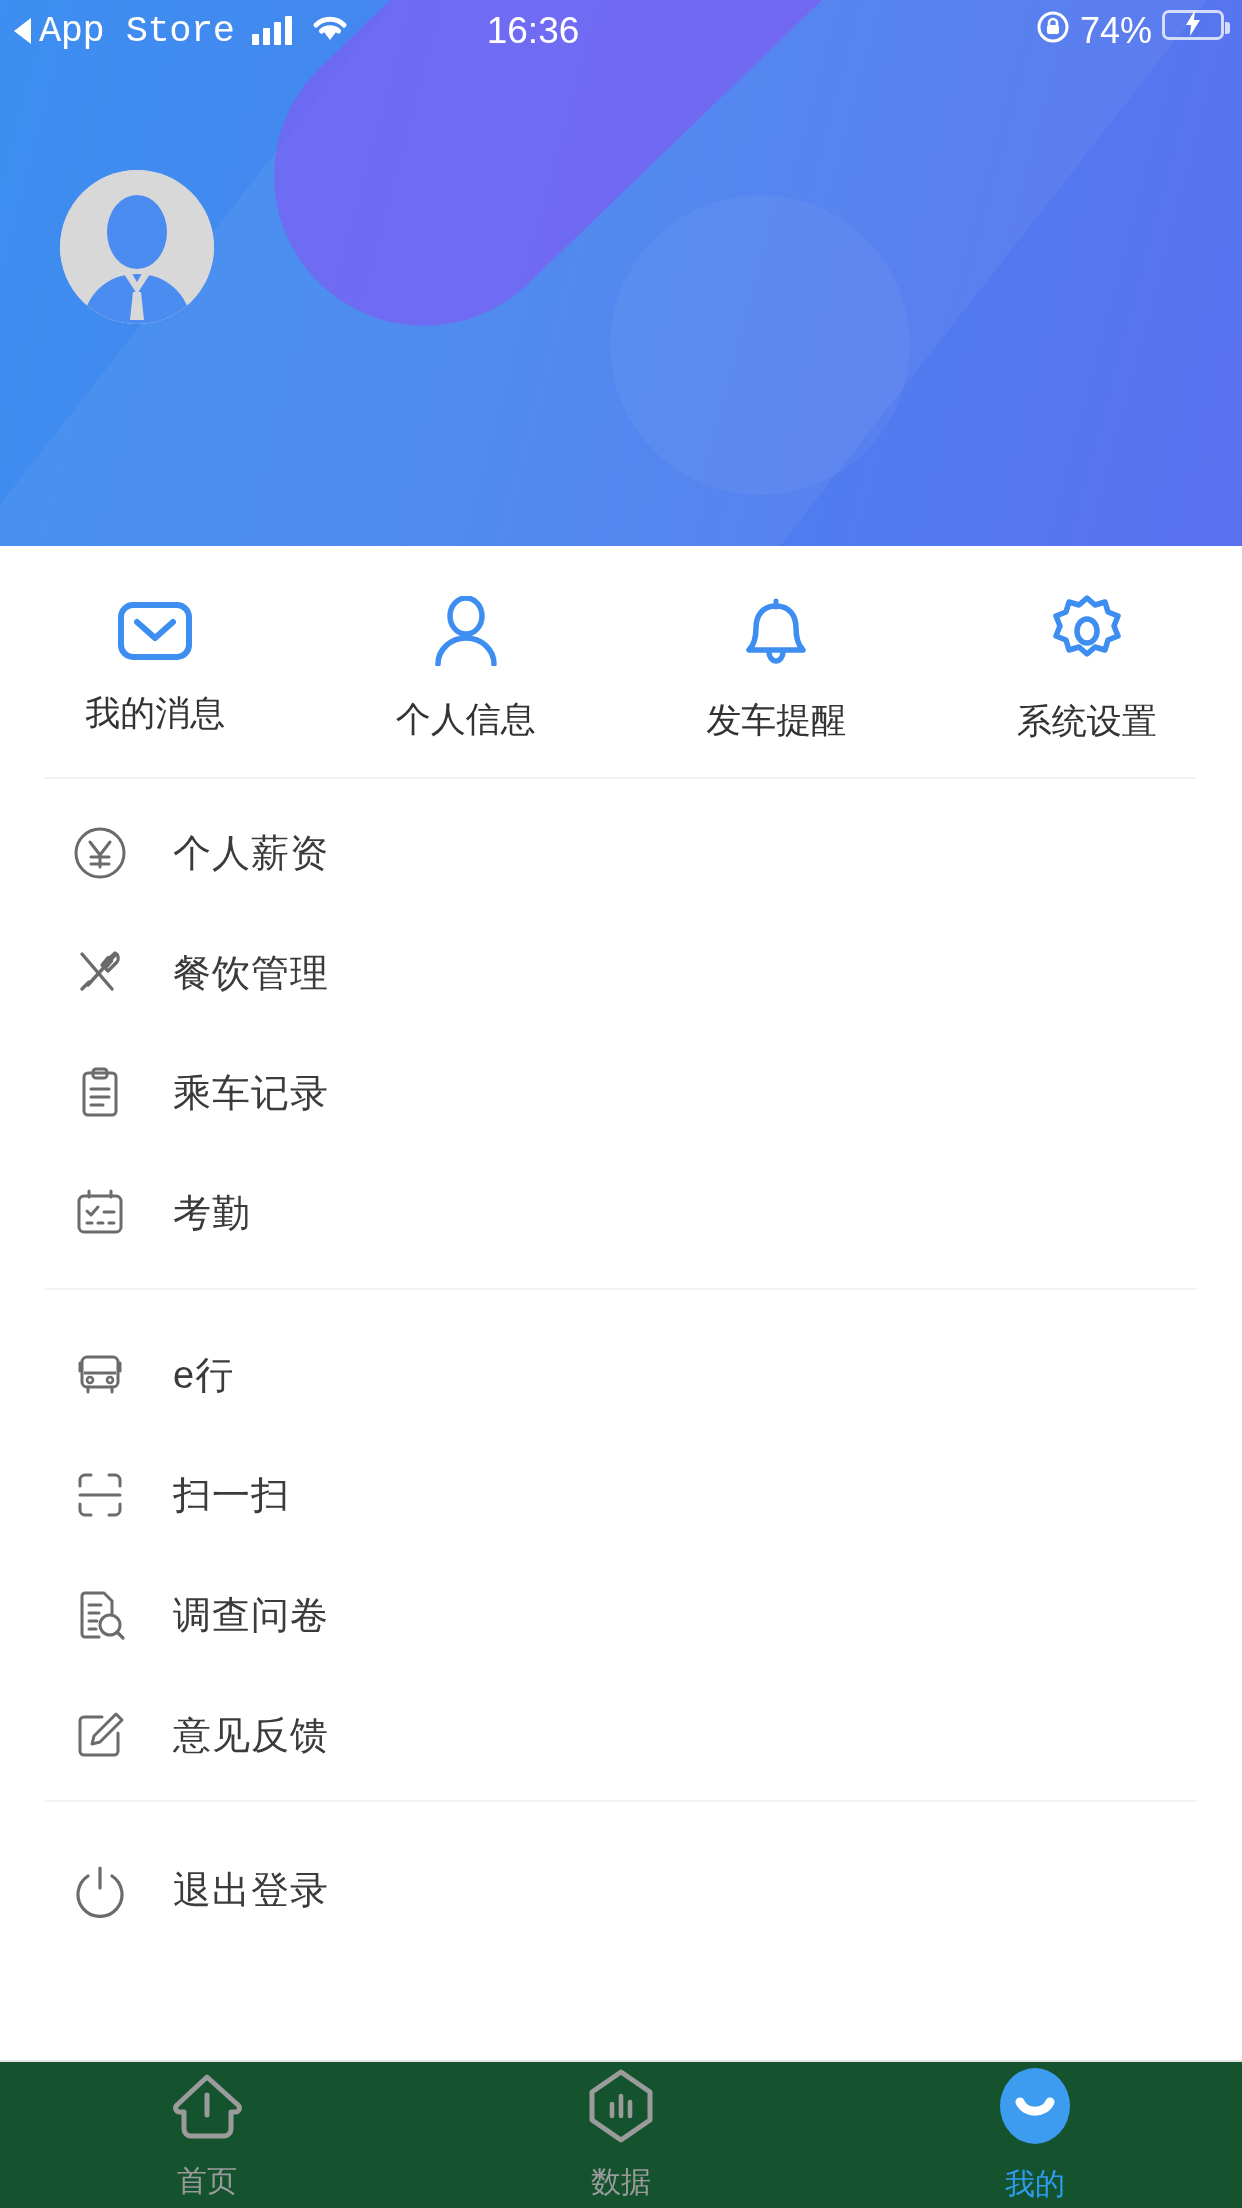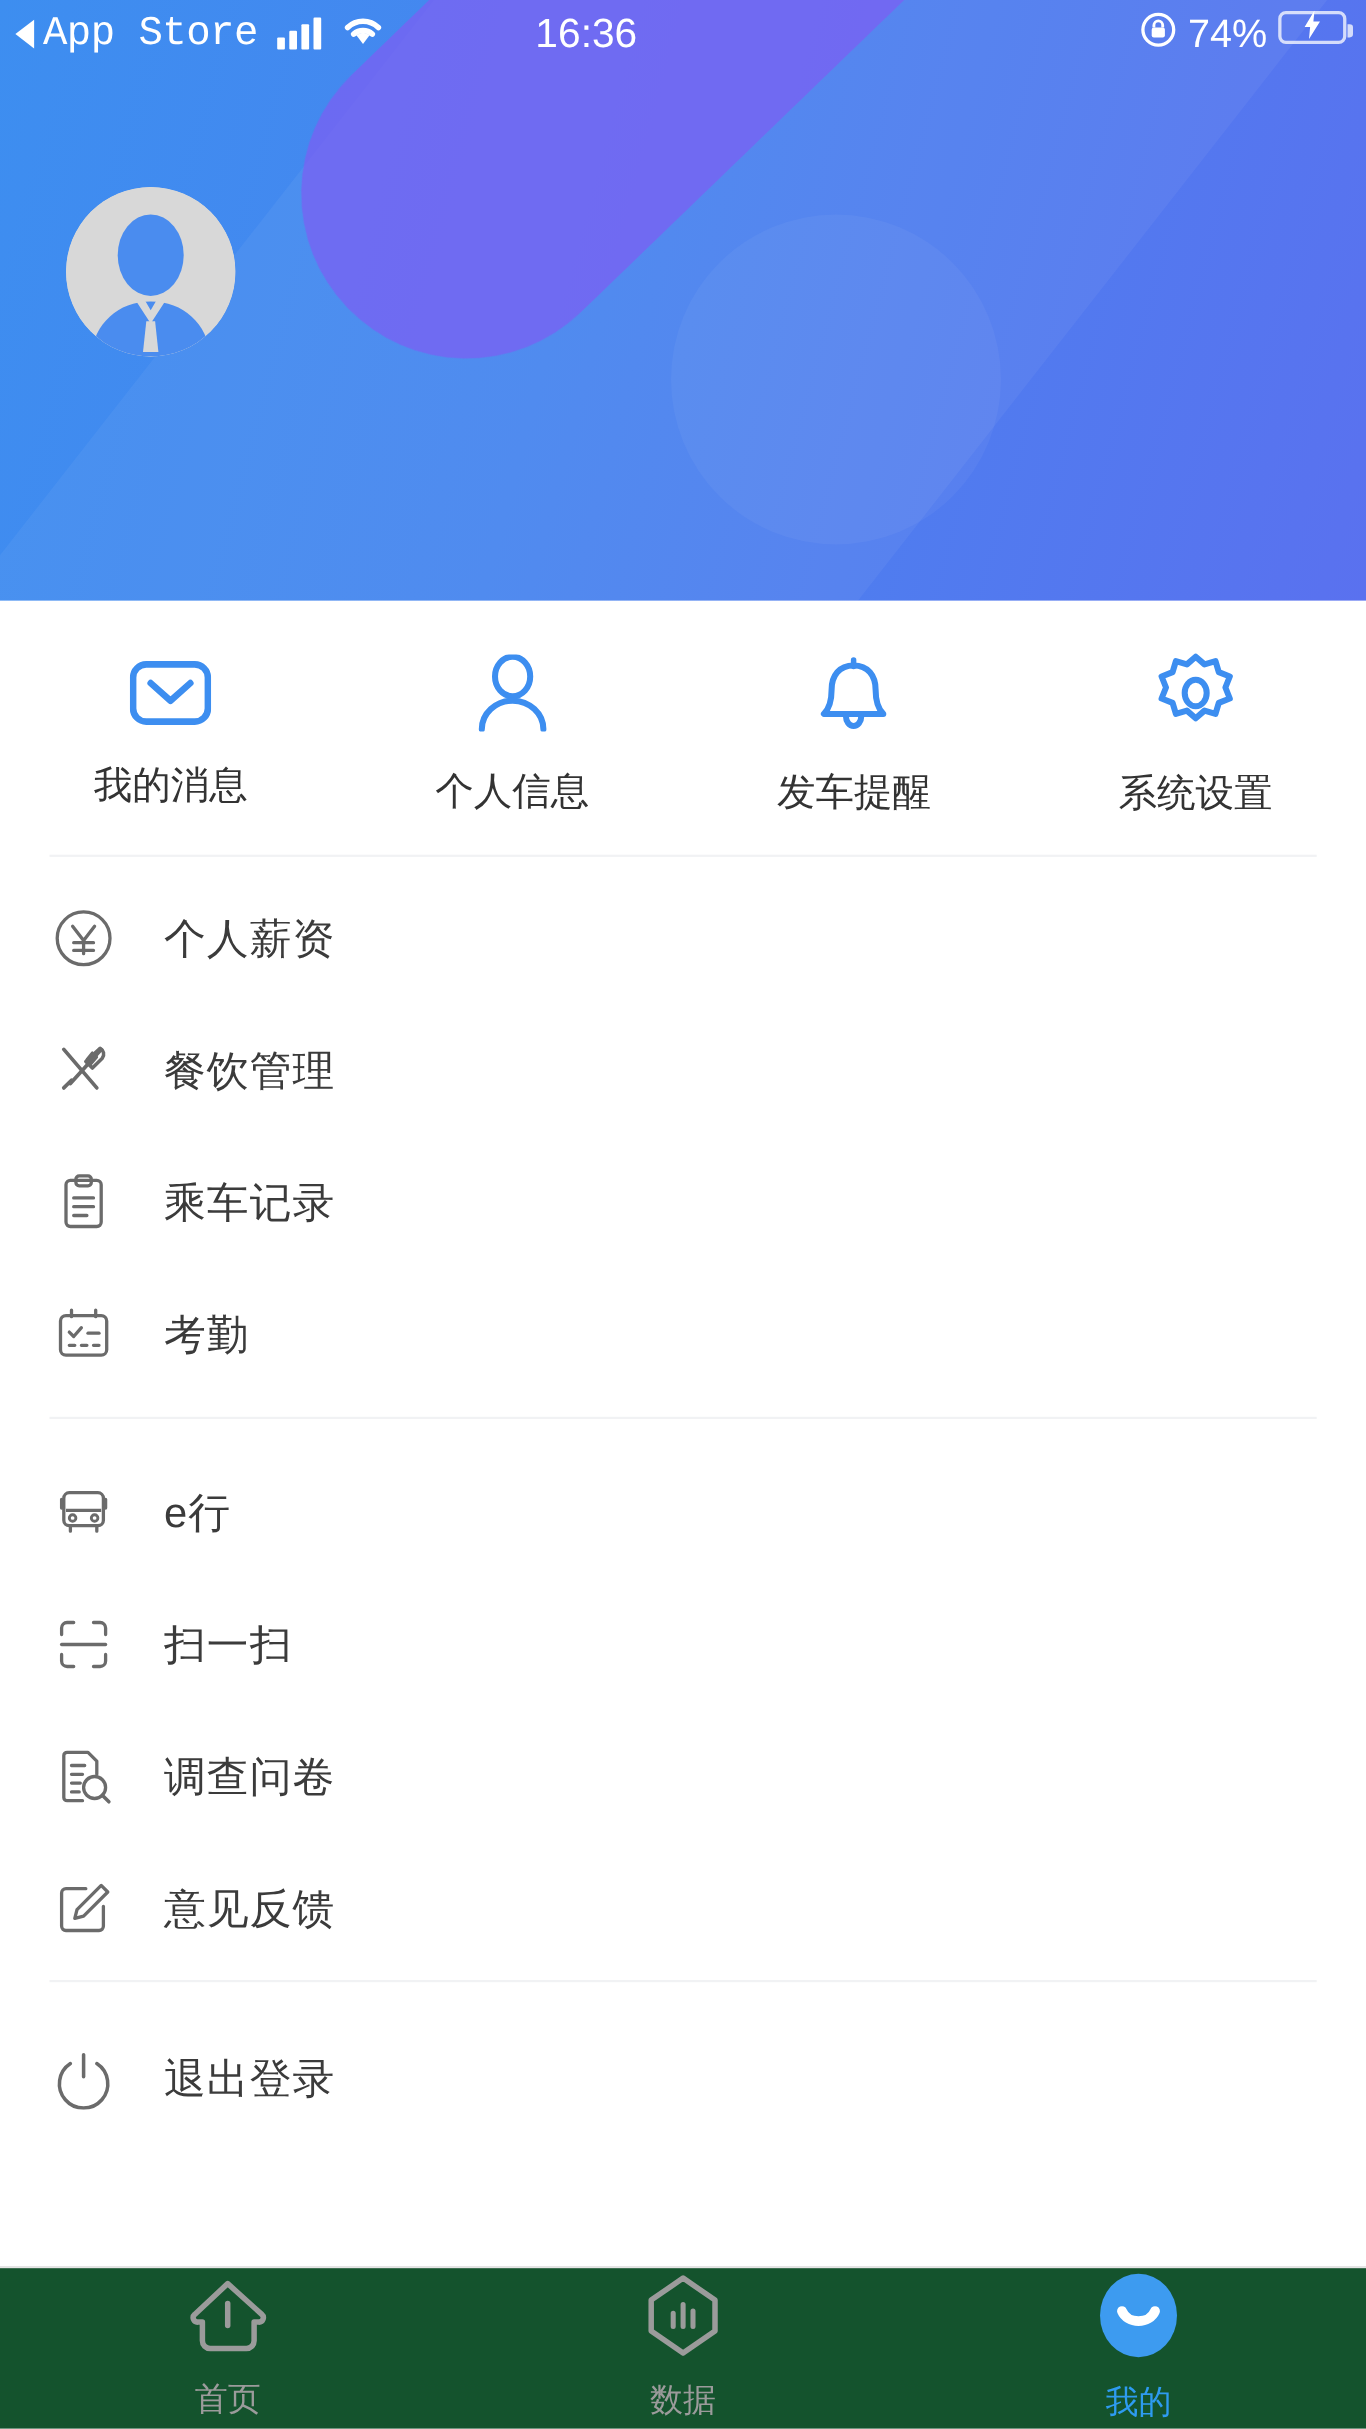--- a/index.html
+++ b/index.html
@@ -90,21 +90,21 @@
     justify-content:center; gap:26px; padding-top:14px;
   }
   .quick-label{ font-size:35px; color:#333333; }
 
   
   .divider{
     position:absolute; left:45px; width:1152px; height:2px; background:#f1f2f4;
   }
   .menu-group{ position:absolute; left:0; width:1242px; }
   .menu-item{
-    display:flex; align-items:center; height:120px; padding-left:45px;
+    display:flex; align-items:center; height:120px; padding-left:69px;
   }
   .menu-icon{
     width:62px; display:flex; align-items:center; justify-content:center;
   }
   .menu-label{
     margin-left:42px; font-size:38px; color:#3b3b3b; letter-spacing:1px;
   }
 
   
   .tabbar{

